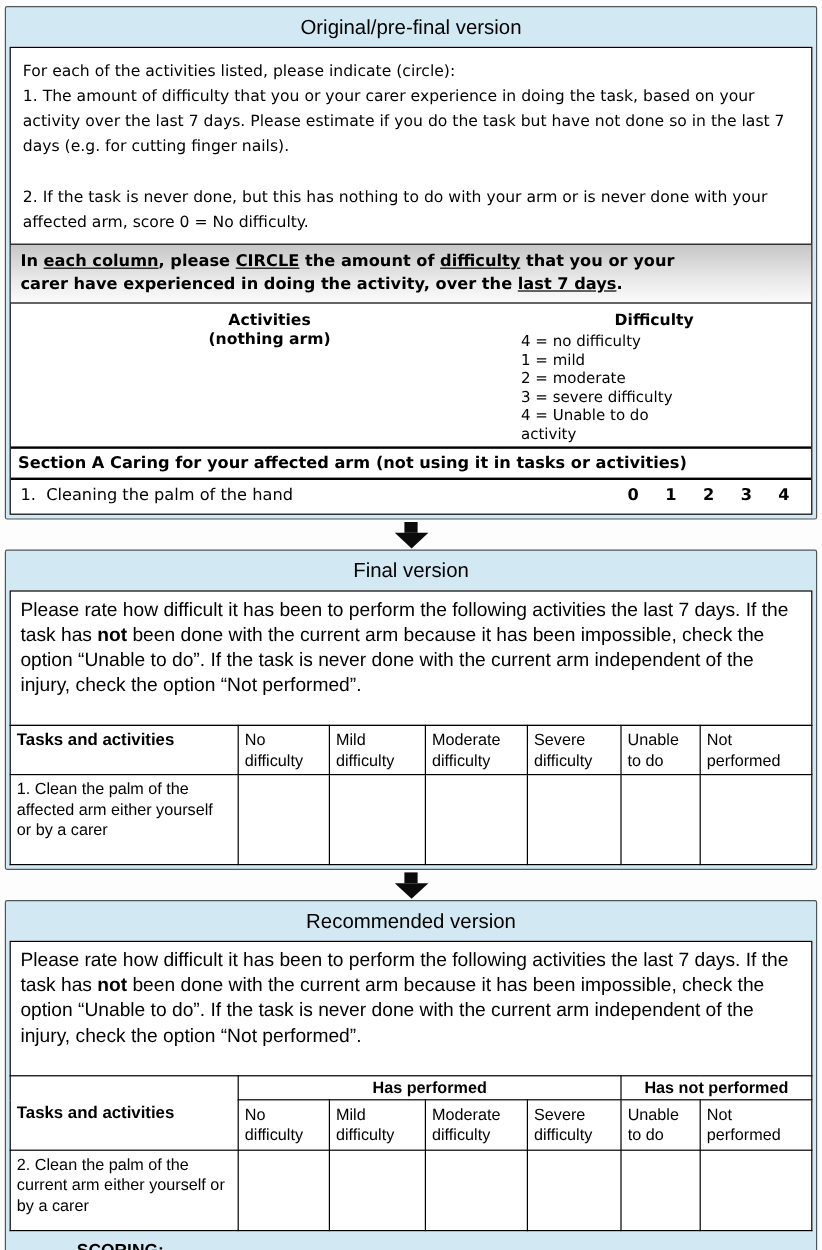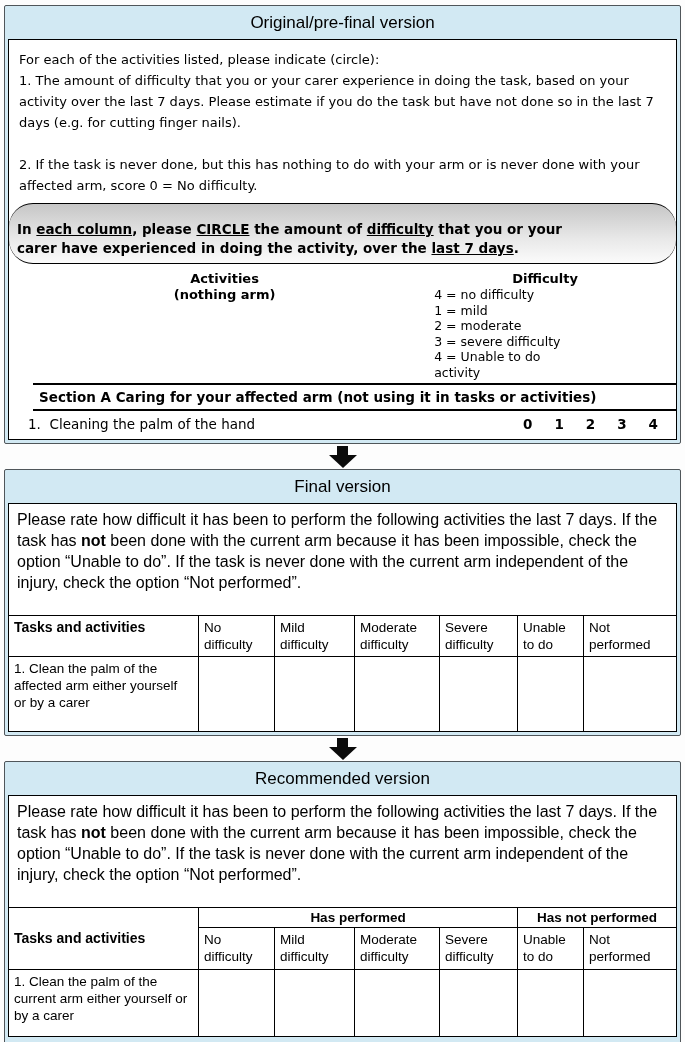--- a/index.html
+++ b/index.html
@@ -41,40 +41,38 @@
   .orig { font-family:"DejaVu Sans", sans-serif; font-size:13px; }
   .orig .intro { padding:9px 10px 7px 10px; line-height:21px; }
   .orig .intro .p2 { margin-top:21px; }
   .form-instr {
     border-top:1px solid #000;
     border-bottom:1px solid #000;
     background:linear-gradient(180deg,#c6c6c6 0%, #e9e9e9 60%, #fbfbfb 100%);
     font-weight:bold;
     font-size:13.5px;
     line-height:19px;
-    padding:16px 74px 5px 8px;
-    border-radius:24px;
+    padding:5px 74px 5px 8px;
   }
   .u { text-decoration:underline; }
   .cols { display:flex; padding:7px 6px 3px 6px; }
   .col-activities { width:64%; text-align:center; font-weight:bold; font-size:13px; line-height:16px; }
   .col-difficulty { width:36%; font-size:12.5px; }
   .col-difficulty .dtitle { font-weight:bold; font-size:13px; text-align:center; padding-right:14px; margin-bottom:1px; }
   .legend div { line-height:15.5px; }
   .section-a {
     border-top:2px solid #000;
     border-bottom:2px solid #000;
     font-weight:bold;
     font-size:13.5px;
     padding:4px 6px 4px 6px;
-    margin-left:24px;
   }
   .item-row {
     display:flex; justify-content:space-between; align-items:center;
-    padding:5px 6px 7px 19px;
+    padding:5px 6px 7px 8px;
     font-size:13.5px;
     white-space:pre-wrap;
   }
   .scale { display:flex; gap:22px; font-weight:bold; padding-right:12px; }
 
   
   .para-box {
     padding:5px 8px 22px 8px;
     font-size:16px;
     line-height:21px;
@@ -226,21 +224,21 @@
           <th class="sub">No difficulty</th>
           <th class="sub">Mild difficulty</th>
           <th class="sub">Moderate difficulty</th>
           <th class="sub">Severe difficulty</th>
           <th class="sub">Unable to do</th>
           <th class="sub">Not performed</th>
         </tr>
       </thead>
       <tbody>
         <tr>
-          <td>1. Clean the palm of the current arm either yourself or by a carer</td>
+          <td>2. Clean the palm of the current arm either yourself or by a carer</td>
           <td></td>
           <td></td>
           <td></td>
           <td></td>
           <td></td>
           <td></td>
         </tr>
       </tbody>
     </table>
     <div class="scoring">

